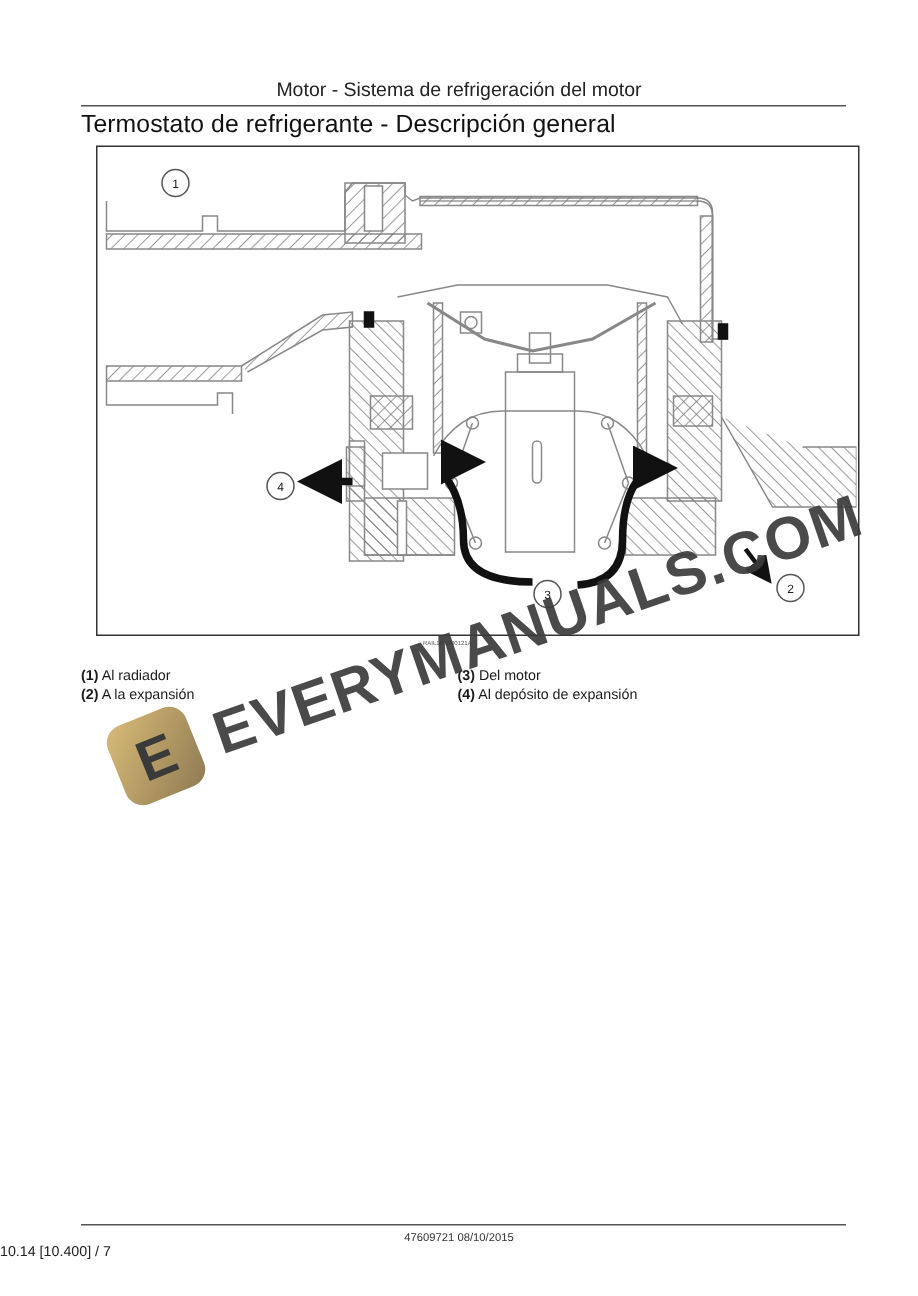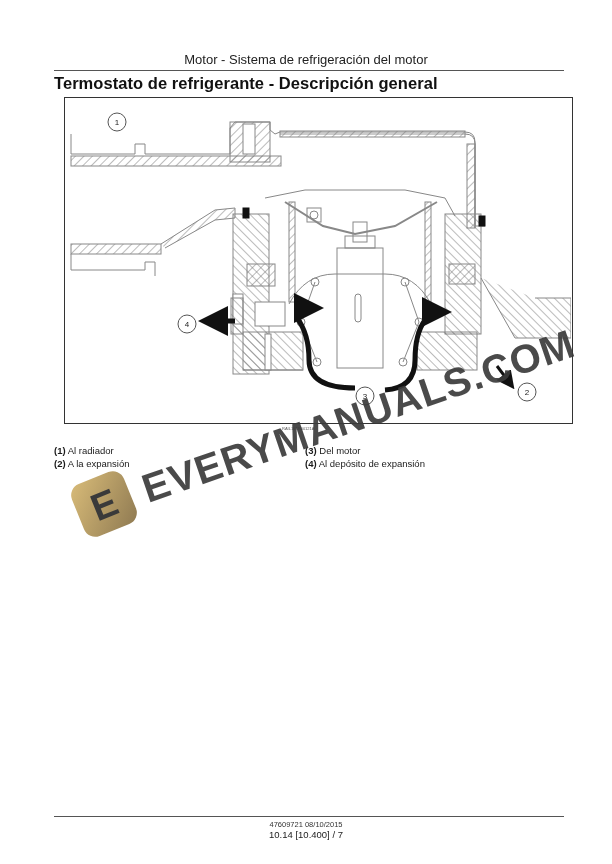--- a/index.html
+++ b/index.html
@@ -1,32 +1,32 @@
 <!DOCTYPE html>
 <html><head>
   <meta charset="utf-8">
   <style>
     html, body { margin: 0; padding: 0; background: #ffffff; }
     body { width: 612px; height: 864px; position: relative; overflow: hidden; font-family: "Liberation Sans", sans-serif; color: #1a1a1a; }
     .page-header { position: absolute; top: 30px; left: 0; width: 612px; text-align: center; font-size: 13px; color: #222; margin-top: 22px; }
     .title-rule { position: absolute; top: 70px; left: 54px; width: 510px; height: 0; border-top: 1.5px solid #555; }
-    .page-title { position: absolute; top: 74px; left: 54px; font-size: 16.5px; font-weight: bold; color: #111; letter-spacing: 0.05px; }
+    .page-title { position: absolute; top: 74px; left: 54px; font-size: 16.5px; font-weight: normal; color: #111; letter-spacing: 0.05px; }
     .figure { position: absolute; top: 97px; left: 64px; width: 509px; height: 327px; border: 1.5px solid #333; box-sizing: border-box; background: #fff; overflow: hidden; }
     .figure svg { position: absolute; left: 0; top: 0; }
     .figure-id { position: absolute; top: 426px; left: 282px; font-size: 4px; color: #555; }
     .legend { position: absolute; top: 444px; left: 54px; width: 500px; font-size: 9.5px; color: #1a1a1a; }
     .legend .col { position: absolute; top: 0; }
     .legend .col.left { left: 0; }
     .legend .col.right { left: 251px; }
     .legend .row { height: 13px; line-height: 13px; white-space: nowrap; }
     .legend .num { font-weight: bold; }
     .watermark { position: absolute; left: 0; top: 0; width: 612px; height: 864px; pointer-events: none; }
     .footer-rule { position: absolute; top: 816px; left: 54px; width: 510px; height: 0; border-top: 1.5px solid #555; }
     .footer-doc { position: absolute; top: 820px; left: 0; width: 612px; text-align: center; font-size: 7.5px; color: #333; }
-    .footer-page { position: absolute; top: 829px; left: 0; width: 612px; text-align: center; font-size: 9.5px; color: #222; }
+    .footer-page { position: absolute; top: 829px; left: 0; width: 612px; text-align: left; font-size: 9.5px; color: #222; }
   </style>
 </head>
 <body>
 
 <div class="page-header">Motor - Sistema de refrigeración del motor</div>
 
 <div class="title-rule"></div>
 <div class="page-title">Termostato de refrigerante - Descripción general</div>
 
 <div class="figure">

